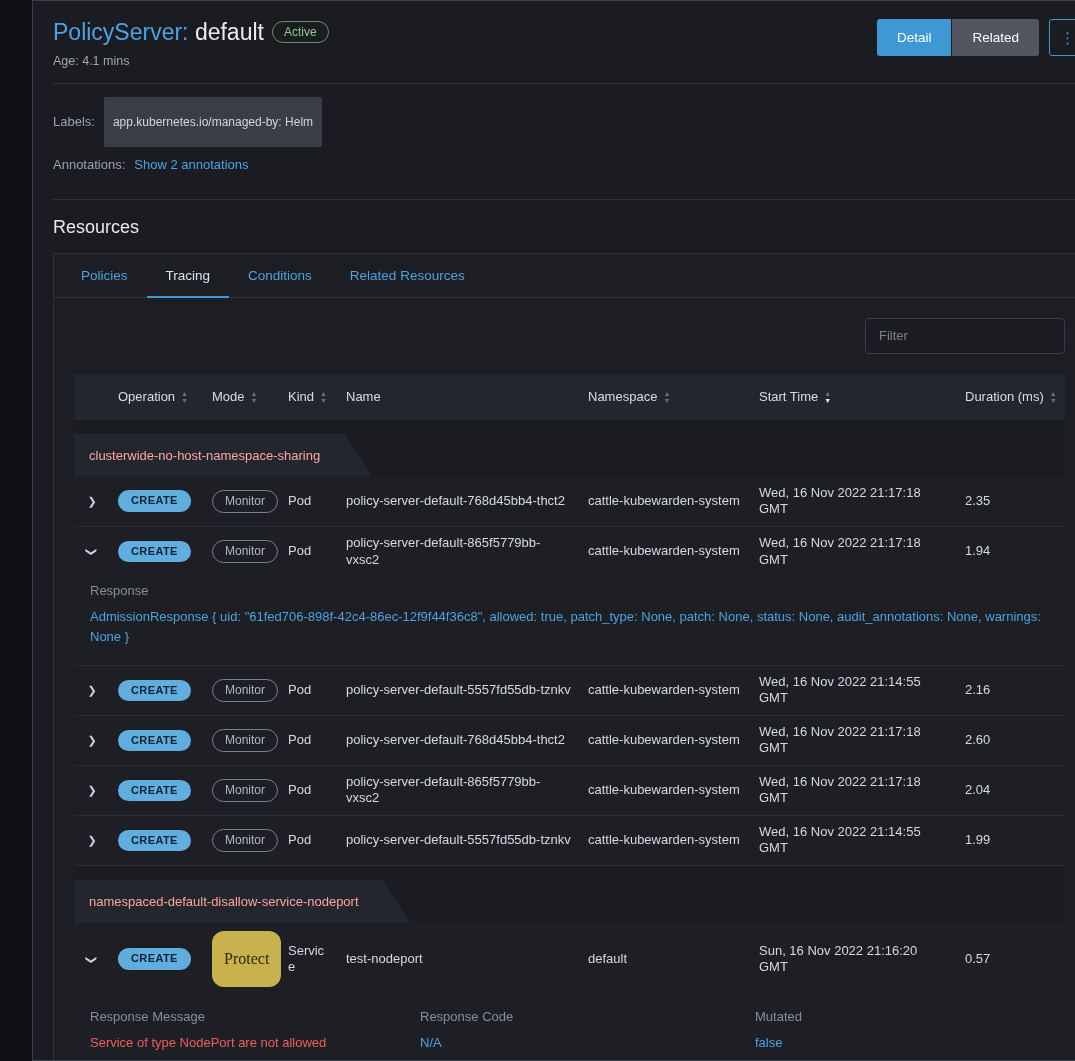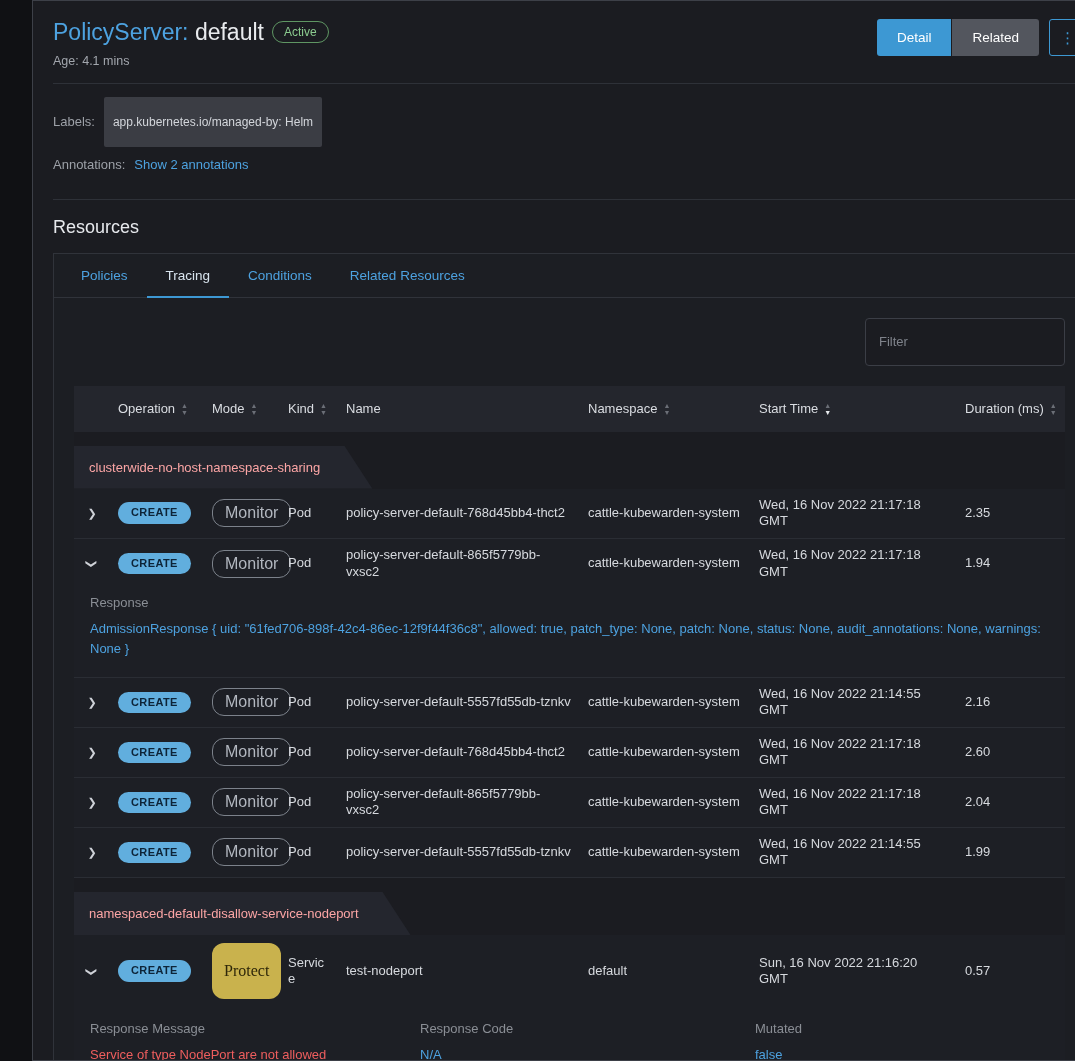--- a/index.html
+++ b/index.html
@@ -36,21 +36,21 @@
 
   
   .panel { border:1px solid #30333a; background:#1c1e23; }
   .tabs { display:flex; border-bottom:1px solid #30333a; padding:0 8px; }
   .tab { padding:14px 19px; font-size:13.5px; color:var(--link-blue,#4da2e0); cursor:pointer; position:relative; }
   .tab.active { color:#d8e4ee; }
   .tab.active::after { content:""; position:absolute; left:0; right:0; bottom:-1px; height:2px;
                        background:var(--accent-blue,#3d98d3); }
   .panel-body { padding:20px 20px 18px; }
   .filter-row { display:flex; justify-content:flex-end; margin-bottom:20px; }
-  .filter-input { width:200px; height:48px; background:#1b1c21; border:1px solid #3b3e46; border-radius:4px;
+  .filter-input { width:200px; height:36px; background:#1b1c21; border:1px solid #3b3e46; border-radius:4px;
                   color:#d6d9de; padding:0 13px; font-size:13px; outline:none; }
   .filter-input::placeholder { color:#7f838b; }
 
   
   .tgrid { display:grid; grid-template-columns:36px 94px 76px 58px 242px 171px 206px 1fr; align-items:center; }
   .thead { background:#24262d; min-height:46px; font-size:13px; color:#dadde2; }
   .th { padding:8px; display:flex; align-items:flex-end; gap:6px; cursor:pointer; }
   .sort { display:inline-flex; flex-direction:column; gap:1px; }
   .sort i { font-style:normal; font-size:7px; color:#6b6f77; line-height:6px; }
   .sort .up::before { content:"▲"; }
@@ -60,21 +60,21 @@
   .trow { background:#1d1f25; border-bottom:1px solid #2a2d34; font-size:13px; color:#d6d9de;
           min-height:50px; cursor:pointer; }
   .cell { padding:8px; line-height:1.25; word-break:break-word; }
   .c-center { text-align:center; }
   .chev { display:inline-block; color:#cfd2d8; font-size:11px; transition:transform .1s; }
   .chev::before { content:"❯"; }
   .chev.open { transform:rotate(90deg); }
 
   .badge { display:inline-block; border-radius:12px; font-size:11px; padding:4px 13px; white-space:nowrap; }
   .badge-create  { background:var(--create-badge-blue,#61aede); color:#0d2438; font-weight:bold; letter-spacing:.4px; }
-  .badge-outline { background:transparent; border:1px solid #7c828b; color:#b2b7bf; font-size:16px; padding:3px 12px; }
+  .badge-outline { background:transparent; border:1px solid #7c828b; color:#b2b7bf; font-size:12px; padding:3px 12px; }
   .badge-protect { background:var(--warning-yellow,#c9b24d); color:#2e2709; font-size:16px; padding:18px 12px;font-family:Liberation Serif, serif; }
 
   .group-row { background:#1b1c21; padding-top:14px; }
   .group-tab { display:inline-block; background:#24262e; color:#fca5a5; font-size:13px;
                padding:14px 52px 14px 15px; clip-path:polygon(0 0, calc(100% - 28px) 0, 100% 100%, 0 100%); }
 
   .detail { background:#1d1f25; border-bottom:1px solid #2a2d34; padding:6px 16px 18px; }
   .detail-label { color:#8a8e95; font-size:13px; margin-bottom:9px; }
   .detail-value { font-size:13px; line-height:1.55; }
   .blue { color:var(--link-blue,#4da2e0); }

